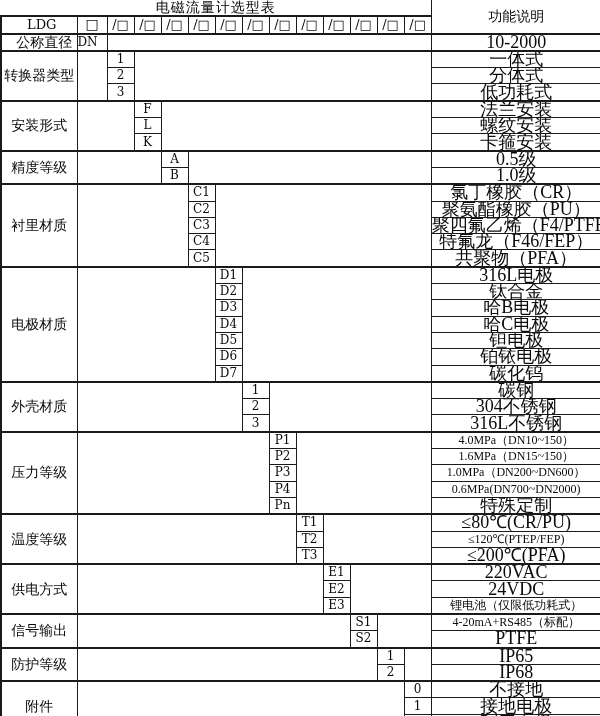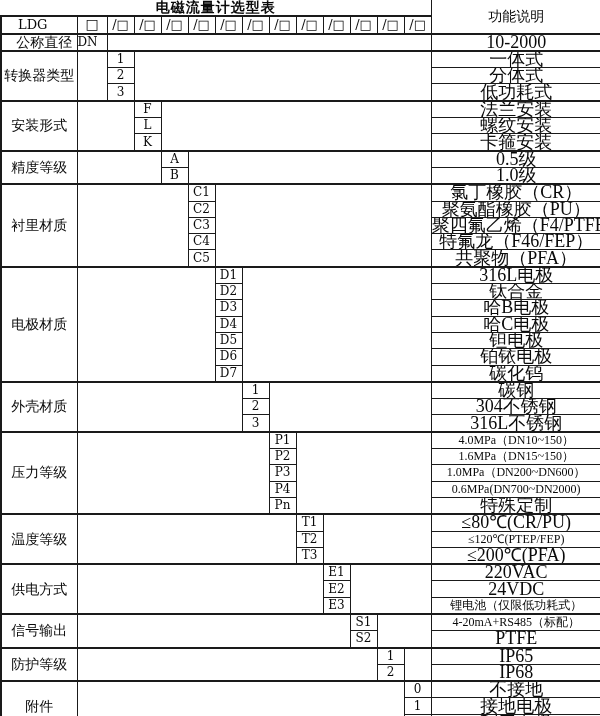--- a/index.html
+++ b/index.html
@@ -23,38 +23,38 @@
   }
   
   col.c-cat{width:76px;}
   col.c-dn{width:30px;}
   col.c-sel{width:27px;}
   col.c-desc{width:170px;}
   
   td.title-cell{
     border:none;
     border-bottom:2px solid #1a1a1a;
-    font-weight:bold;
+    font-weight:normal;
     font-size:14px;
     letter-spacing:1px;
   }
   td.func-head{
     border-top:none;
     font-size:14px;
   }
   
   td.bt{border-top-width:2px;}
   
   td.le{border-left-width:2px;}
   td.re{border-right-width:1px;font-family:Liberation Serif, serif;}
   td.bb{border-bottom-width:3px;}
   
   td.cat{font-size:14px;}
   td.cat-left{text-align:center;padding-left:10px;}
-  td.ldg{text-align:left;padding-left:16px;font-size:13px;}
+  td.ldg{text-align:left;padding-left:25px;font-size:13px;}
   td.dn{text-align:left;padding-left:0;font-size:12px;}
   td.code{font-size:12px;font-family:"DejaVu Serif",serif;}
   td.slot{font-size:13px;}
   td.box{font-size:14px;}
   td.desc{font-size:18px;}
   td.desc-sm{font-size:12px;margin-top:8px;}
 </style>
 </head>
 <body>
 

